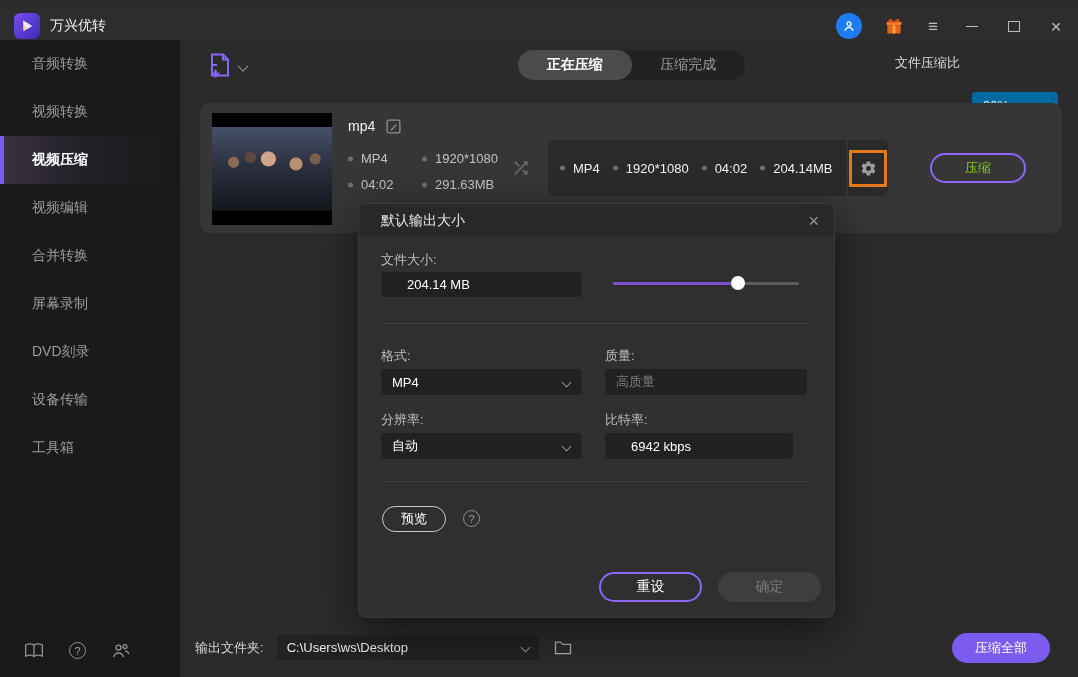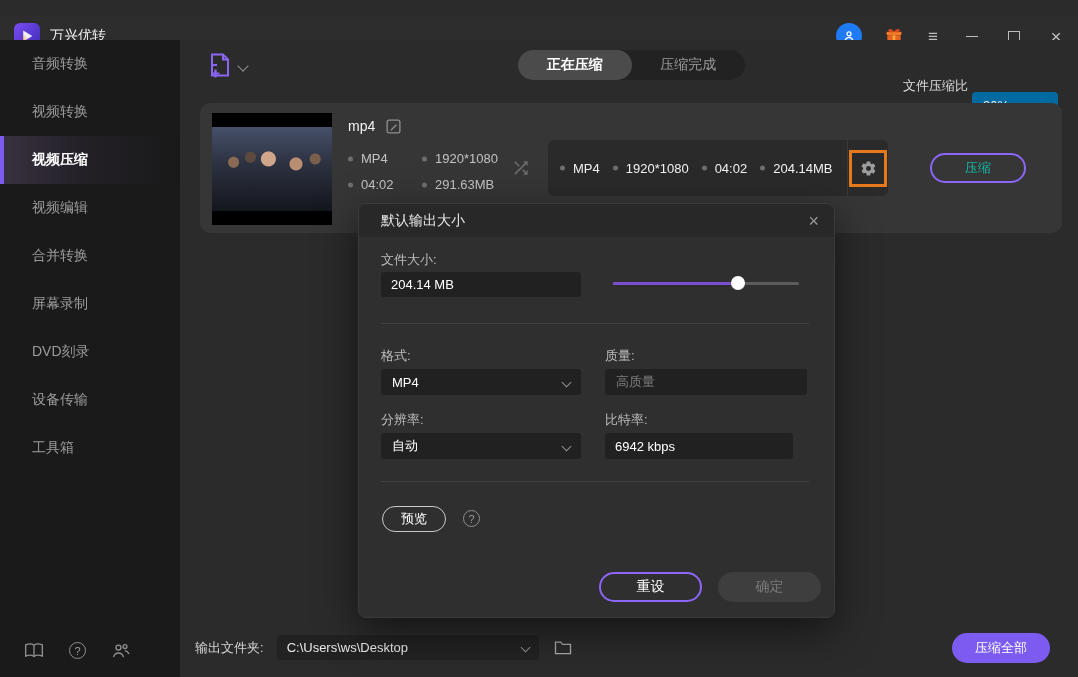--- a/index.html
+++ b/index.html
@@ -1,20 +1,20 @@
 <!DOCTYPE html>
 <html><head>
 <meta charset="utf-8">
 <style>
   html,body{margin:0;padding:0;background:#111;}
   .app{position:relative;width:1078px;height:677px;background:#2b2b2b;overflow:hidden;
        font-family:"Liberation Sans","DejaVu Sans",sans-serif;color:#e8e8e8;-webkit-font-smoothing:antialiased;}
 
   
-  .titlebar{position:absolute;top:16px;left:0;right:0;height:40px;background:#2d2d2d;display:flex;align-items:center;padding:0 14px;box-sizing:border-box;}
+  .titlebar{position:absolute;top:6px;left:0;right:0;height:40px;background:#2d2d2d;display:flex;align-items:center;padding:0 14px;box-sizing:border-box;}
   .logo{width:26px;height:26px;border-radius:6px;background:linear-gradient(135deg,#7a4df2,#3c2ab4);display:flex;align-items:center;justify-content:center;flex:0 0 auto;}
   .app-title{margin-left:10px;font-size:14px;color:#ededed;}
   .tb-right{margin-left:auto;display:flex;align-items:center;}
   .avatar{width:26px;height:26px;border-radius:50%;background:#1f7bf4;display:flex;align-items:center;justify-content:center;cursor:pointer;}
   .gift{margin-left:22px;cursor:pointer;display:flex;}
   .menu-glyph{margin-left:24px;font-size:17px;color:#bcbcbc;cursor:pointer;line-height:1;}
   .win-btn{margin-left:26px;width:16px;height:16px;display:flex;align-items:center;justify-content:center;cursor:pointer;}
   .min-line{width:12px;border-top:1.5px solid #bcbcbc;}
   .max-box{width:10px;height:9px;border:1.5px solid #bcbcbc;}
   .close-glyph{font-size:19px;color:#bcbcbc;line-height:1;}
@@ -28,21 +28,21 @@
   .sb-icon{display:flex;cursor:pointer;}
   .help-circle{width:17px;height:17px;border:1.4px solid #8f8f8f;border-radius:50%;color:#9a9a9a;font-size:11px;display:flex;align-items:center;justify-content:center;box-sizing:border-box;}
 
   
   .main{position:absolute;left:180px;top:40px;right:0;bottom:0;background:#2b2b2b;}
   .add-file{position:absolute;left:30px;top:13px;display:flex;align-items:center;gap:9px;cursor:pointer;}
   .chev{width:7px;height:7px;border-right:1.6px solid #8f8f8f;border-bottom:1.6px solid #8f8f8f;transform:rotate(45deg);display:inline-block;}
   .tabs{position:absolute;left:338px;top:10px;width:227px;height:30px;background:#222222;border-radius:15px;display:flex;}
   .tab{flex:1;display:flex;align-items:center;justify-content:center;font-size:14px;color:#9a9a9a;border-radius:15px;cursor:pointer;}
   .tab.active{background:#4b4b4b;color:#fff;font-weight:bold;}
-  .ratio{position:absolute;right:20px;top:14px;display:flex;align-items:center;gap:4px;}
+  .ratio{position:absolute;right:20px;top:14px;display:flex;gap:12px;}
   .ratio-label{font-size:13px;color:#dcdcdc;}
   .ratio-select{width:86px;height:26px;background:#0369a1;border-radius:4px;display:flex;align-items:center;padding:0 11px;box-sizing:border-box;font-size:13px;color:#f0f0f0;cursor:pointer;margin-top:38px;}
   .ratio-select .chev{margin-left:auto;}
 
   
   .card{position:absolute;left:20px;top:63px;width:862px;height:130px;background:#363636;border-radius:10px;}
   .thumb{position:absolute;left:12px;top:10px;width:120px;height:112px;background:#000;overflow:hidden;cursor:pointer;}
   .thumb-img{position:absolute;left:0;right:0;top:14px;bottom:14px;
     background:
       radial-gradient(circle at 47% 38%, #cfa689 0 7px, rgba(0,0,0,0) 8px),
@@ -54,28 +54,28 @@
   .file-title{position:absolute;left:148px;top:15px;display:flex;align-items:center;gap:11px;font-size:14px;color:#f2f2f2;}
   .edit-btn{display:flex;cursor:pointer;}
   .src-meta{position:absolute;left:148px;top:48px;display:grid;grid-template-columns:74px 120px;row-gap:11px;font-size:13px;color:#c3c3c3;}
   .mi{position:relative;padding-left:13px;white-space:nowrap;}
   .mi::before{content:"";position:absolute;left:0;top:50%;transform:translateY(-50%);width:5px;height:5px;border-radius:50%;background:#6e6e6e;}
   .shuffle{position:absolute;left:310px;top:55px;display:flex;}
   .outbar{position:absolute;left:348px;top:37px;width:340px;height:56px;background:#2a2a2a;border-radius:6px;display:flex;align-items:center;padding-left:12px;box-sizing:border-box;}
   .outbar .mi{font-size:13px;color:#f2f2f2;margin-right:13px;}
   .gear-sec{margin-left:auto;width:40px;height:56px;border-left:1px solid #3b3b3b;display:flex;align-items:center;justify-content:center;}
   .gear-btn{width:38px;height:37px;border:3px solid #e6791c;box-sizing:border-box;display:flex;align-items:center;justify-content:center;cursor:pointer;}
-  .compress-btn{position:absolute;left:730px;top:50px;width:96px;height:30px;border:2px solid #8b66f8;border-radius:16px;background:transparent;color:#14b8a6;font-size:13px;display:flex;align-items:center;justify-content:center;cursor:pointer;box-sizing:border-box;}
+  .compress-btn{position:absolute;left:730px;top:50px;width:96px;height:30px;border:2px solid #8b66f8;border-radius:16px;background:transparent;color:#84cc16;font-size:13px;display:flex;align-items:center;justify-content:center;cursor:pointer;box-sizing:border-box;}
 
   
   .modal{position:absolute;left:358px;top:203px;width:477px;height:415px;background:#2f2f2f;border-radius:8px;box-shadow:0 12px 40px rgba(0,0,0,.55);z-index:10;border:1px solid #3a3a3a;box-sizing:border-box;}
   .modal-header{height:33px;background:#282828;border-radius:8px 8px 0 0;display:flex;align-items:center;padding:0 15px 0 22px;font-size:14px;color:#e9e9e9;justify-content:space-between;}
   .modal-close{margin-left:auto;font-size:18px;color:#9a9a9a;cursor:pointer;line-height:1;}
   .m-label{position:absolute;font-size:13px;color:#bdbdbd;}
-  .m-input{position:absolute;height:25px;background:#212121;border:none;border-radius:3px;color:#fff;font-size:13px;padding:0 10px;box-sizing:border-box;outline:none;}
+  .m-input{position:absolute;height:25px;background:#212121;border:none;border-radius:3px;color:#fff;font-size:13px;padding:0 26px;box-sizing:border-box;outline:none;}
   .m-select{position:absolute;height:26px;background:#212121;border-radius:3px;display:flex;align-items:center;padding:0 11px;box-sizing:border-box;font-size:13px;color:#fff;cursor:pointer;}
   .m-select .chev{margin-left:auto;width:6px;height:6px;}
   .m-div{position:absolute;left:22px;right:25px;height:1px;background:#404040;}
   .slider{position:absolute;left:254px;top:72px;width:186px;height:14px;cursor:pointer;}
   .sl-track{position:absolute;top:6px;left:0;right:0;height:3px;background:#5c5c5c;border-radius:2px;}
   .sl-fill{position:absolute;top:6px;left:0;height:3px;background:#7a4fd0;border-radius:2px;}
   .sl-thumb{position:absolute;top:0;width:14px;height:14px;border-radius:50%;background:#fff;transform:translateX(-7px);}
   .preview-btn{position:absolute;left:23px;top:302px;width:64px;height:26px;border:1.5px solid #c9c9c9;border-radius:14px;background:transparent;color:#fff;font-size:13px;display:flex;align-items:center;justify-content:center;cursor:pointer;box-sizing:border-box;}
   .m-help{position:absolute;left:104px;top:306px;}
   .reset-btn{position:absolute;left:240px;top:368px;width:103px;height:30px;border:2px solid #8b66f8;border-radius:16px;background:transparent;color:#fff;font-size:14px;display:flex;align-items:center;justify-content:center;cursor:pointer;box-sizing:border-box;}

